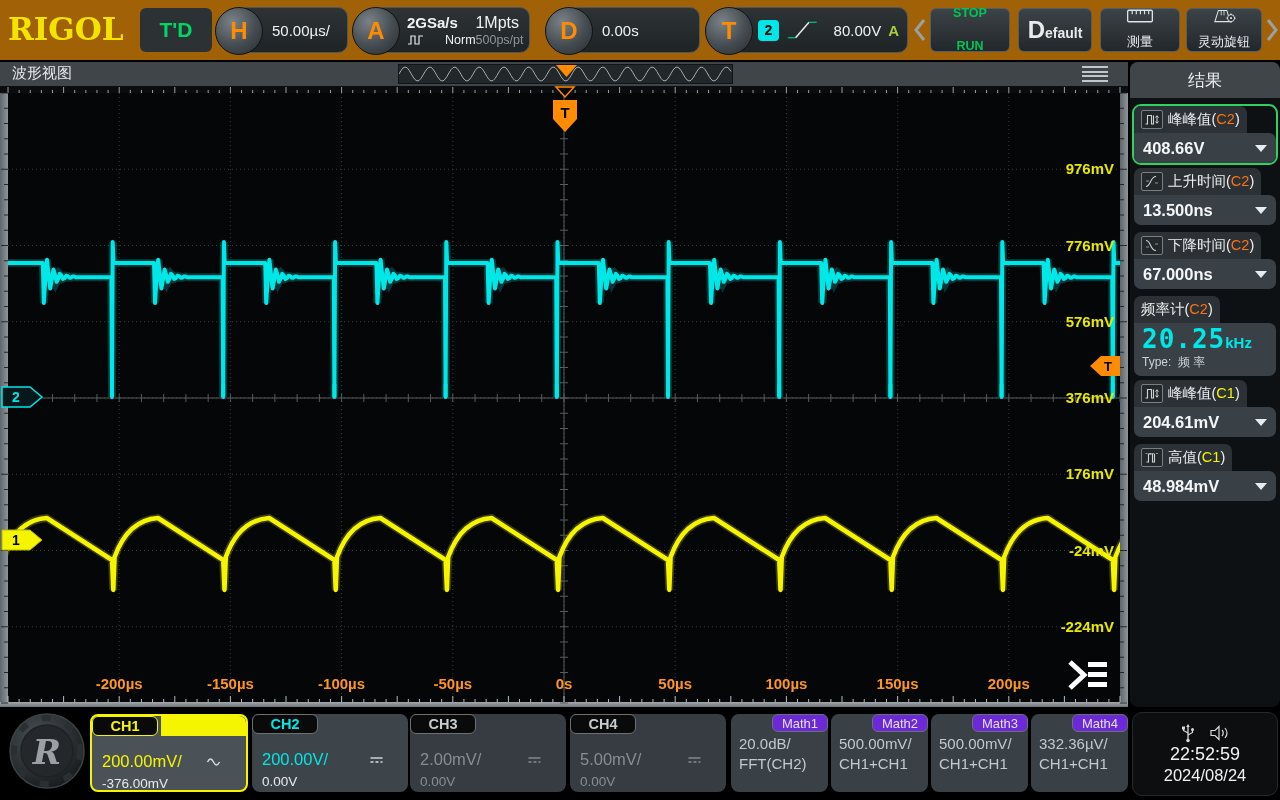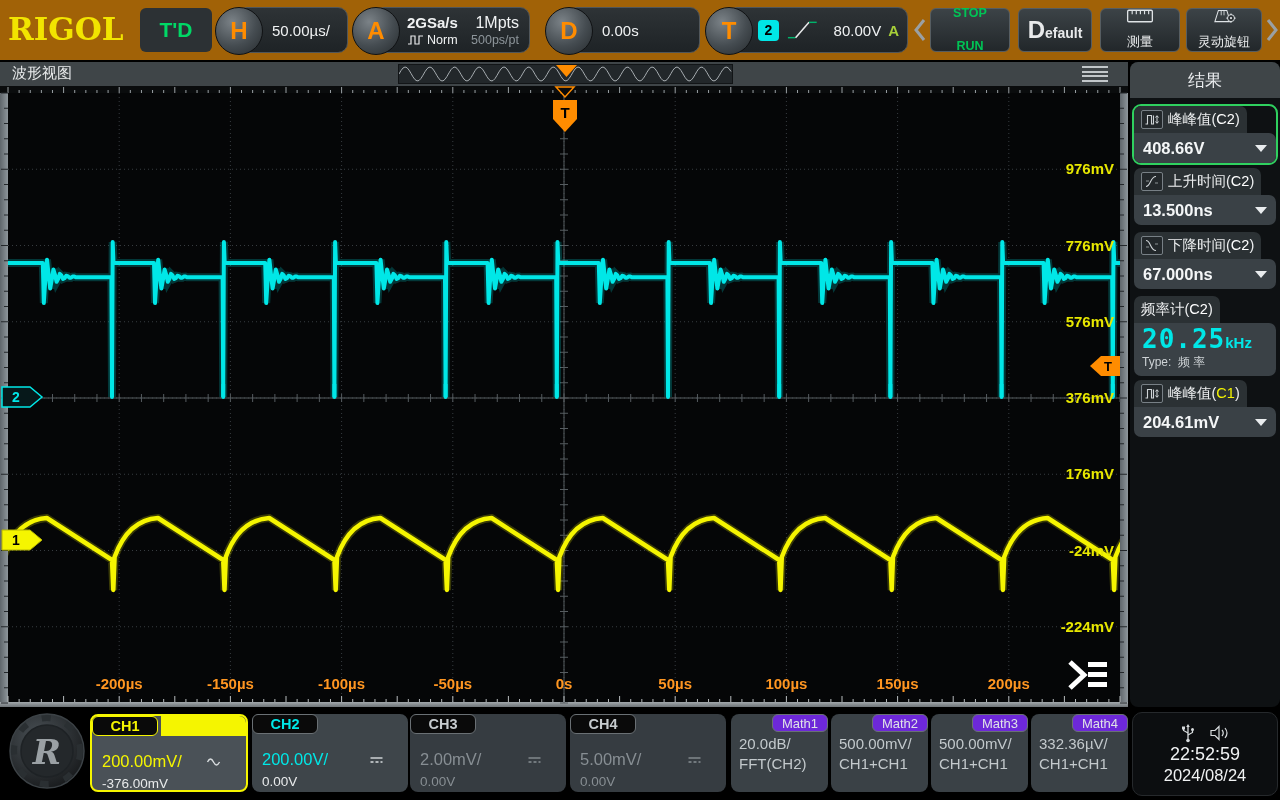--- a/index.html
+++ b/index.html
@@ -19,21 +19,21 @@
   .kcircle{position:absolute;left:0;top:7px;width:46px;height:46px;border-radius:50%;
            background:radial-gradient(circle at 35% 30%,#7b8287,#454c51 55%,#262b2e 100%);
            border:1px solid #101214;color:#ff8c00;font-size:24px;font-weight:bold;
            display:flex;align-items:center;justify-content:center;z-index:2;}
   .kval{font-size:15px;color:#f0f2f3;}
   .apanel{flex-direction:column;justify-content:center;align-items:stretch;
           padding:4px 10px 4px 32px;gap:1px;}
   .arow{display:flex;justify-content:space-between;align-items:center;}
   .asr{font-size:15px;font-weight:bold;color:#f0f2f3;}
   .amem{font-size:16px;color:#f0f2f3;}
-  .anorm{font-size:12.5px;color:#f0f2f3;display:flex;align-items:center;gap:2px;}
+  .anorm{font-size:12.5px;color:#f0f2f3;display:flex;align-items:center;gap:20px;}
   .ares{font-size:12.5px;color:#8e969b;}
   .tpanel{gap:7px;padding-left:30px;padding-right:8px;}
   .tsrc{width:21px;height:21px;background:#00e7e7;border-radius:4px;color:#000;
         font-size:14px;font-weight:bold;display:flex;align-items:center;justify-content:center;flex:none;}
   .tlev{font-size:15px;color:#f0f2f3;margin-left:8px;}
   .tmode{font-size:15px;font-weight:bold;color:#a6ce39;margin-left:auto;}
   .chev{position:absolute;top:16px;width:16px;height:28px;cursor:pointer;}
   .tbtn{position:absolute;top:8px;height:44px;background:linear-gradient(#3c4347,#22272a);
         border:1px solid #565d61;border-radius:6px;box-sizing:border-box;cursor:pointer;
         display:flex;flex-direction:column;align-items:center;justify-content:center;gap:8px;}
@@ -71,21 +71,21 @@
   .restab{display:inline-flex;align-items:center;gap:5px;background:#2b3134;
           border-radius:7px 7px 0 0;padding:4px 7px;height:27px;box-sizing:border-box;}
   .reslabel{font-size:14.5px;color:#eceeef;white-space:nowrap;}
   .resval{background:#3a4146;border-radius:0 7px 7px 7px;height:30px;display:flex;
           align-items:center;justify-content:space-between;padding:0 9px;
           font-size:16.5px;font-weight:bold;color:#f4f6f7;}
   .resicon{width:20px;height:17px;background:#23282b;border:1px solid #788086;border-radius:2px;
            display:inline-flex;align-items:center;justify-content:center;flex:none;}
   .ddown{width:0;height:0;border-left:6px solid transparent;border-right:6px solid transparent;
          border-top:7px solid #e9ecee;cursor:pointer;}
-  .c2{color:#ffffff;}  .c1{color:#f5f500;}
+  .c2{color:#f97316;}  .c1{color:#f5f500;}
   .freqbody{background:#3a4146;border-radius:0 7px 7px 7px;padding:2px 8px 5px 8px;}
   .dseg{font-family:"DejaVu Sans Mono",monospace;font-weight:bold;font-size:26px;color:#00e7e7;
         letter-spacing:1px;line-height:28px;}
   .dsegunit{font-size:15px;font-weight:bold;color:#00e7e7;}
   .typerow{font-size:12px;color:#cdd2d5;margin-top:1px;}
   
   .knoblogo{position:absolute;left:8px;top:712px;width:78px;height:78px;}
   .chcard{position:absolute;top:714px;height:78px;border-radius:8px;box-sizing:border-box;
           cursor:pointer;}
   .chcard.sel{border:2px solid #f5f500;background:#4a5157;}
@@ -777,20 +777,35 @@
             </svg>
         </span>
         <span class="reslabel"><span>峰峰值(</span><span class="c1">C1</span><span>)</span></span>
       </div>
       <div class="resval">
           <span>204.61mV</span>
           <span class="ddown"></span>
         </div>
     </div>
 
+    <div class="rescard" style="top:382px;">
+      <div class="restab">
+        <span class="resicon">
+          <svg width="16" height="13" viewBox="0 0 16 13">
+              <path d="M1.5,2.5 h13" stroke="#9aa0a4" stroke-width="0.9" stroke-dasharray="2 1.5"></path>
+              <path d="M2.5,11 h2 V3 h4 V11 h2 V3" fill="none" stroke="#cfd4d7" stroke-width="1.1"></path>
+            </svg>
+        </span>
+        <span class="reslabel"><span>高值(</span><span class="c1">C1</span><span>)</span></span>
+      </div>
+      <div class="resval">
+          <span>48.984mV</span>
+          <span class="ddown"></span>
+        </div>
+    </div>
   </div>
 
   <div class="knoblogo">
     <svg width="78" height="78" viewBox="0 0 78 78">
       <defs>
         <radialGradient id="kngrad" cx="38%" cy="32%" r="75%">
           <stop offset="0%" stop-color="#4a5156"></stop>
             <stop offset="100%" stop-color="#17191b"></stop>
         </radialGradient>
       </defs>

